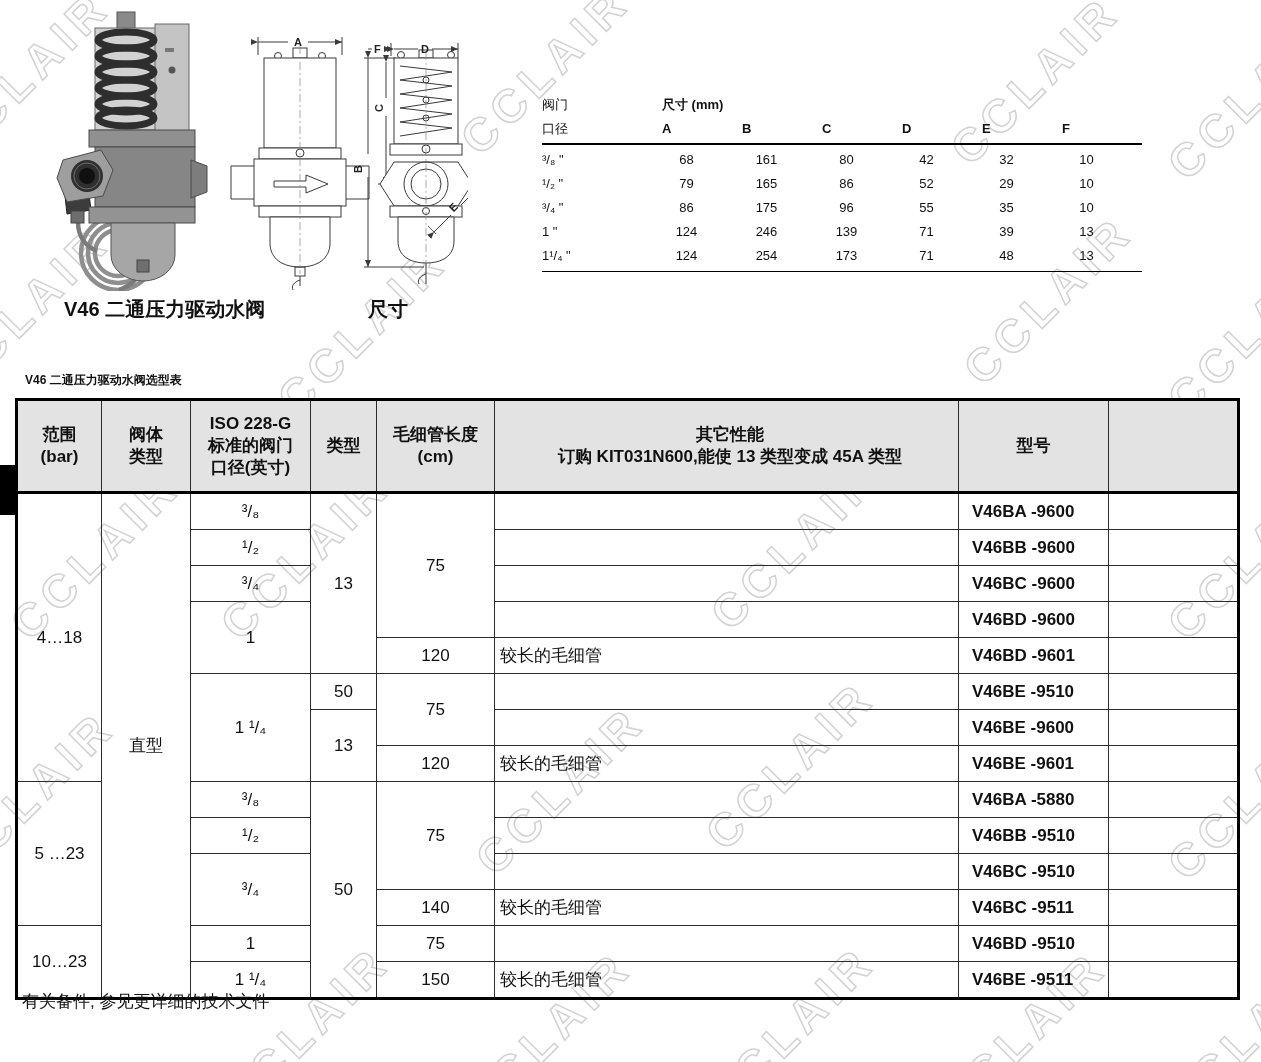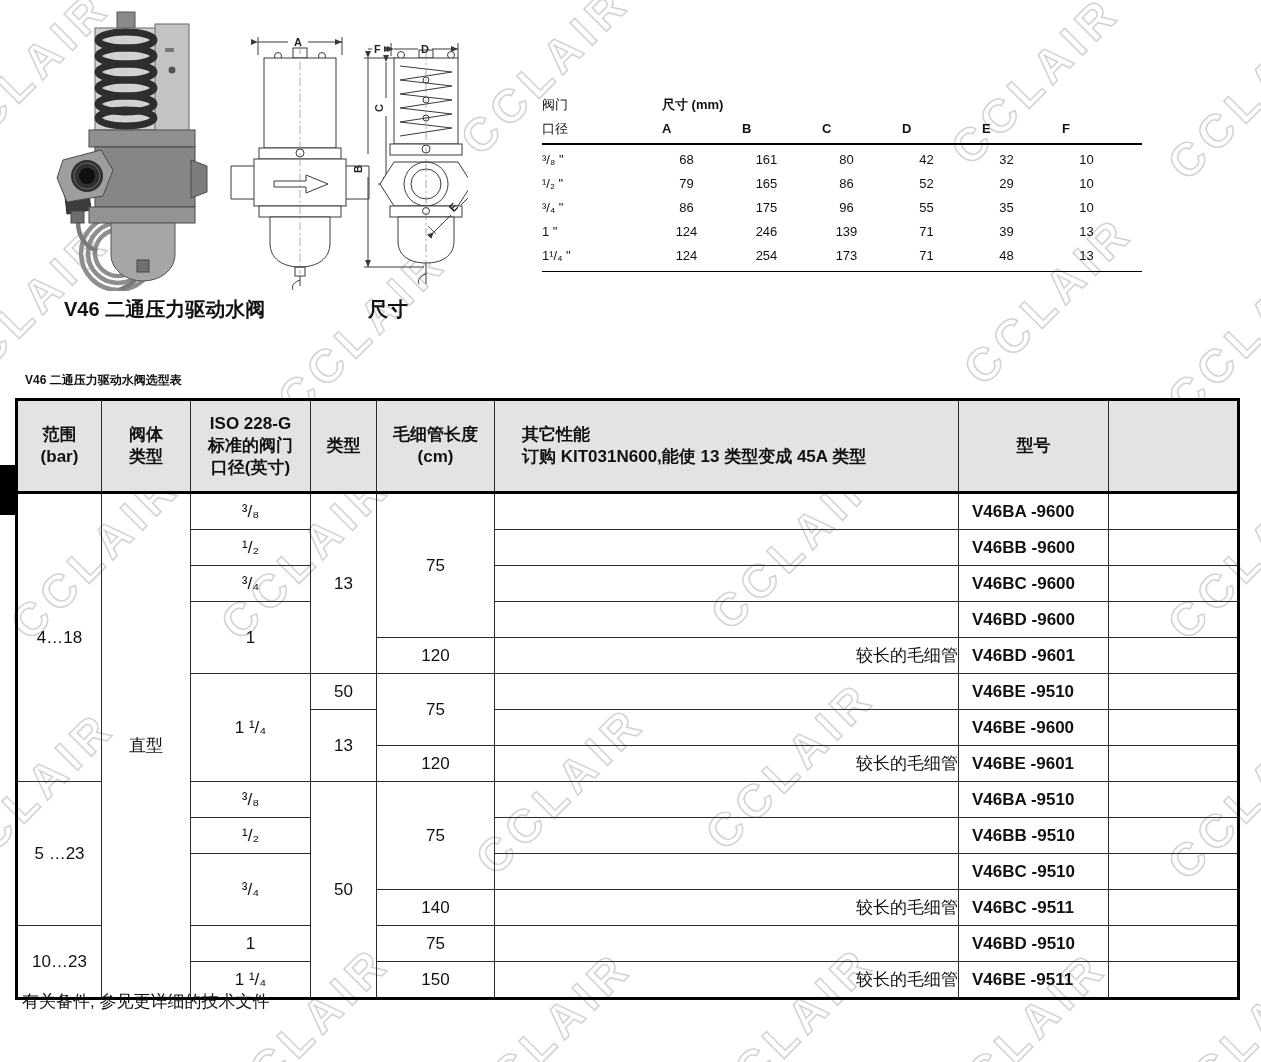--- a/index.html
+++ b/index.html
@@ -26,24 +26,24 @@
   .dc.num{text-align:center;padding-right:31px;}
   .dc.span6{grid-column:span 6;}
   .drule{grid-column:1/-1;border-top:2px solid #000;margin:2px 0 3px 0;height:0;}
   .drule.bot{margin-top:3px;border-top-width:1.5px;}
   
   table.sel{position:absolute;left:15px;top:398px;border-collapse:collapse;table-layout:fixed;
             border:3px solid #000;background:transparent;}
   table.sel th,table.sel td{border:1px solid #2b2b2b;font-size:17px;text-align:center;
             vertical-align:middle;padding:0;overflow:hidden;}
   table.sel thead th{background:#e3e3e3;font-weight:bold;height:90px;border-bottom:3px solid #000;}
-  table.sel thead th.left{text-align:left;padding-left:27px;}
+  table.sel thead th.left{text-align:center;padding-left:7px;}
   table.sel thead th div{line-height:22px;}
   table.sel tbody td{height:35px;background:transparent;}
-  table.sel td.left{text-align:right;padding-left:5px;}
+  table.sel td.left{text-align:left;padding-left:5px;}
   table.sel td.model{text-align:left;padding-left:13px;font-weight:bold;}
   
   svg text{font-family:"Liberation Sans","DejaVu Sans",sans-serif;}
 </style>
 </head>
 <body>
 
 <div class="page">
 
   <div class="wm-layer">
@@ -371,21 +371,21 @@
             <td class="left">较长的毛细管</td>
             <td class="model">V46BE -9601</td>
             <td></td>
           </tr>
           <tr>
             <td rowspan="4">5 …23</td>
             <td>³/₈</td>
             <td rowspan="6">50</td>
             <td rowspan="3">75</td>
             <td class="left"></td>
-            <td class="model">V46BA -9510</td>
+            <td class="model">V46BA -5880</td>
             <td></td>
           </tr>
           <tr>
             <td>¹/₂</td>
             <td class="left"></td>
             <td class="model">V46BB -9510</td>
             <td></td>
           </tr>
           <tr>
             <td rowspan="2">³/₄</td>

